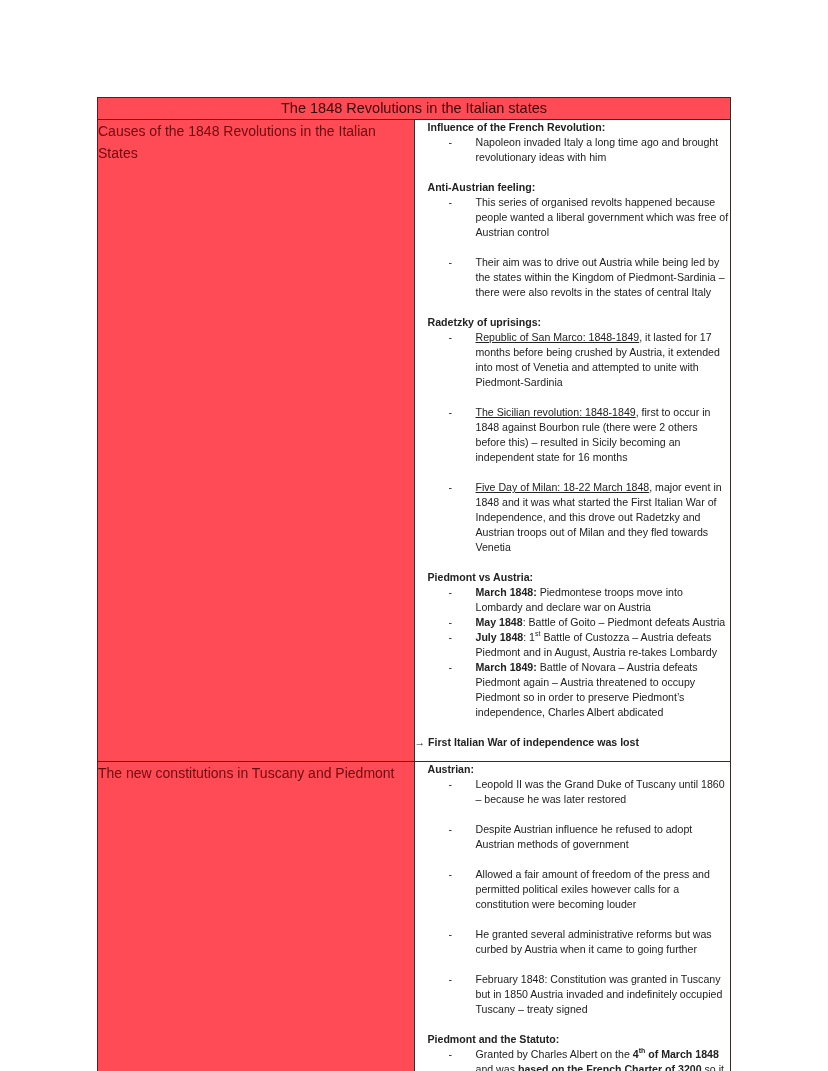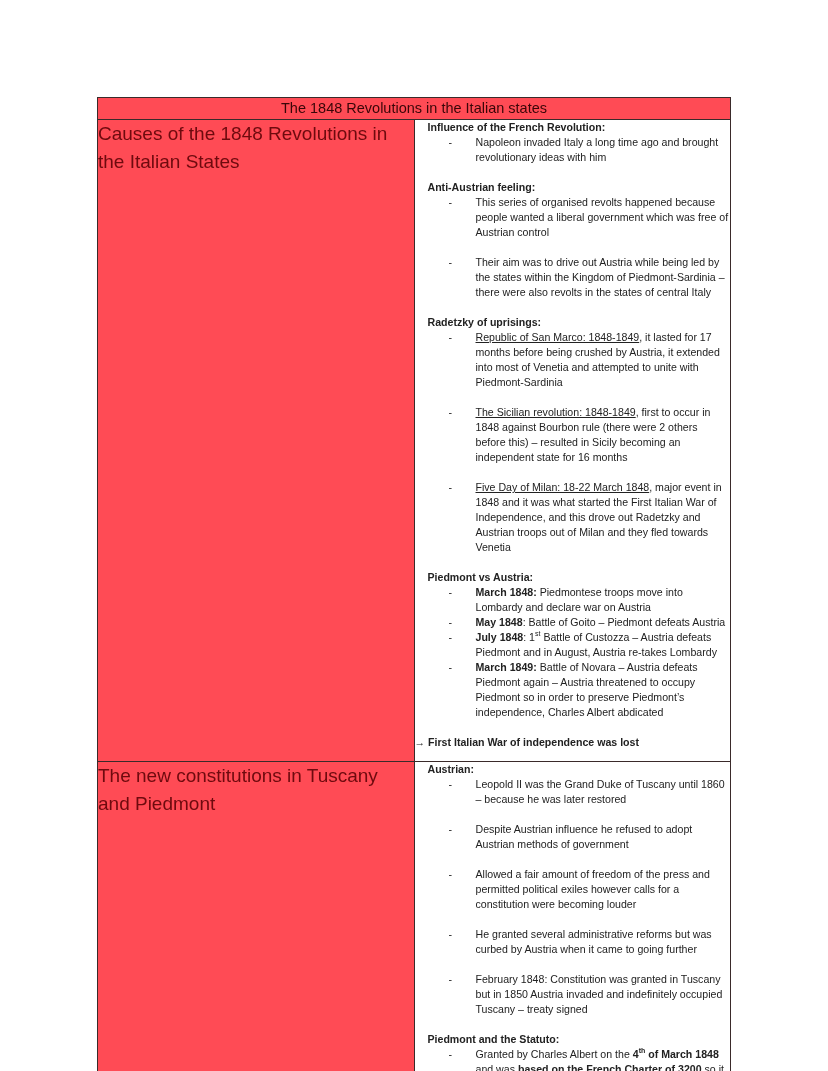--- a/index.html
+++ b/index.html
@@ -9,21 +9,21 @@
     position: absolute; left: 97px; top: 97px; width: 634px;
     border-collapse: collapse; table-layout: fixed;
   }
   table.main td { border: 1px solid #3a2a2a; vertical-align: top; padding: 0; }
   td.title-cell {
     background: #ff4b55; text-align: center; height: 21px;
     font-size: 14.5px; color: #3a0608; line-height: 21px;
   }
   td.section-label {
     width: 134px; background: #ff4b55; color: #6e0a0e;
-    font-size: 19px; line-height: 28px; padding: 2px 4px 0 7px;
+    font-size: 14px; line-height: 22px; padding: 2px 4px 0 7px;
   }
   td.section-body { background: #fff; padding: 2px 6px 4px 7px; font-size: 10.6px; line-height: 15px; color: #222; }
   .heading { font-weight: bold; margin: 0; }
   .group { margin-bottom: 15px; padding-left: 13px; }
   .group:last-child { margin-bottom: 4px; }
   ul.bullets { list-style: none; margin: 0; padding: 0; }
   ul.bullets li { position: relative; padding-left: 48px; margin: 0; }
   ul.bullets.spaced li { margin-bottom: 15px; }
   ul.bullets.spaced li:last-child { margin-bottom: 0; }
   .dash { position: absolute; left: 21px; top: 0; }

